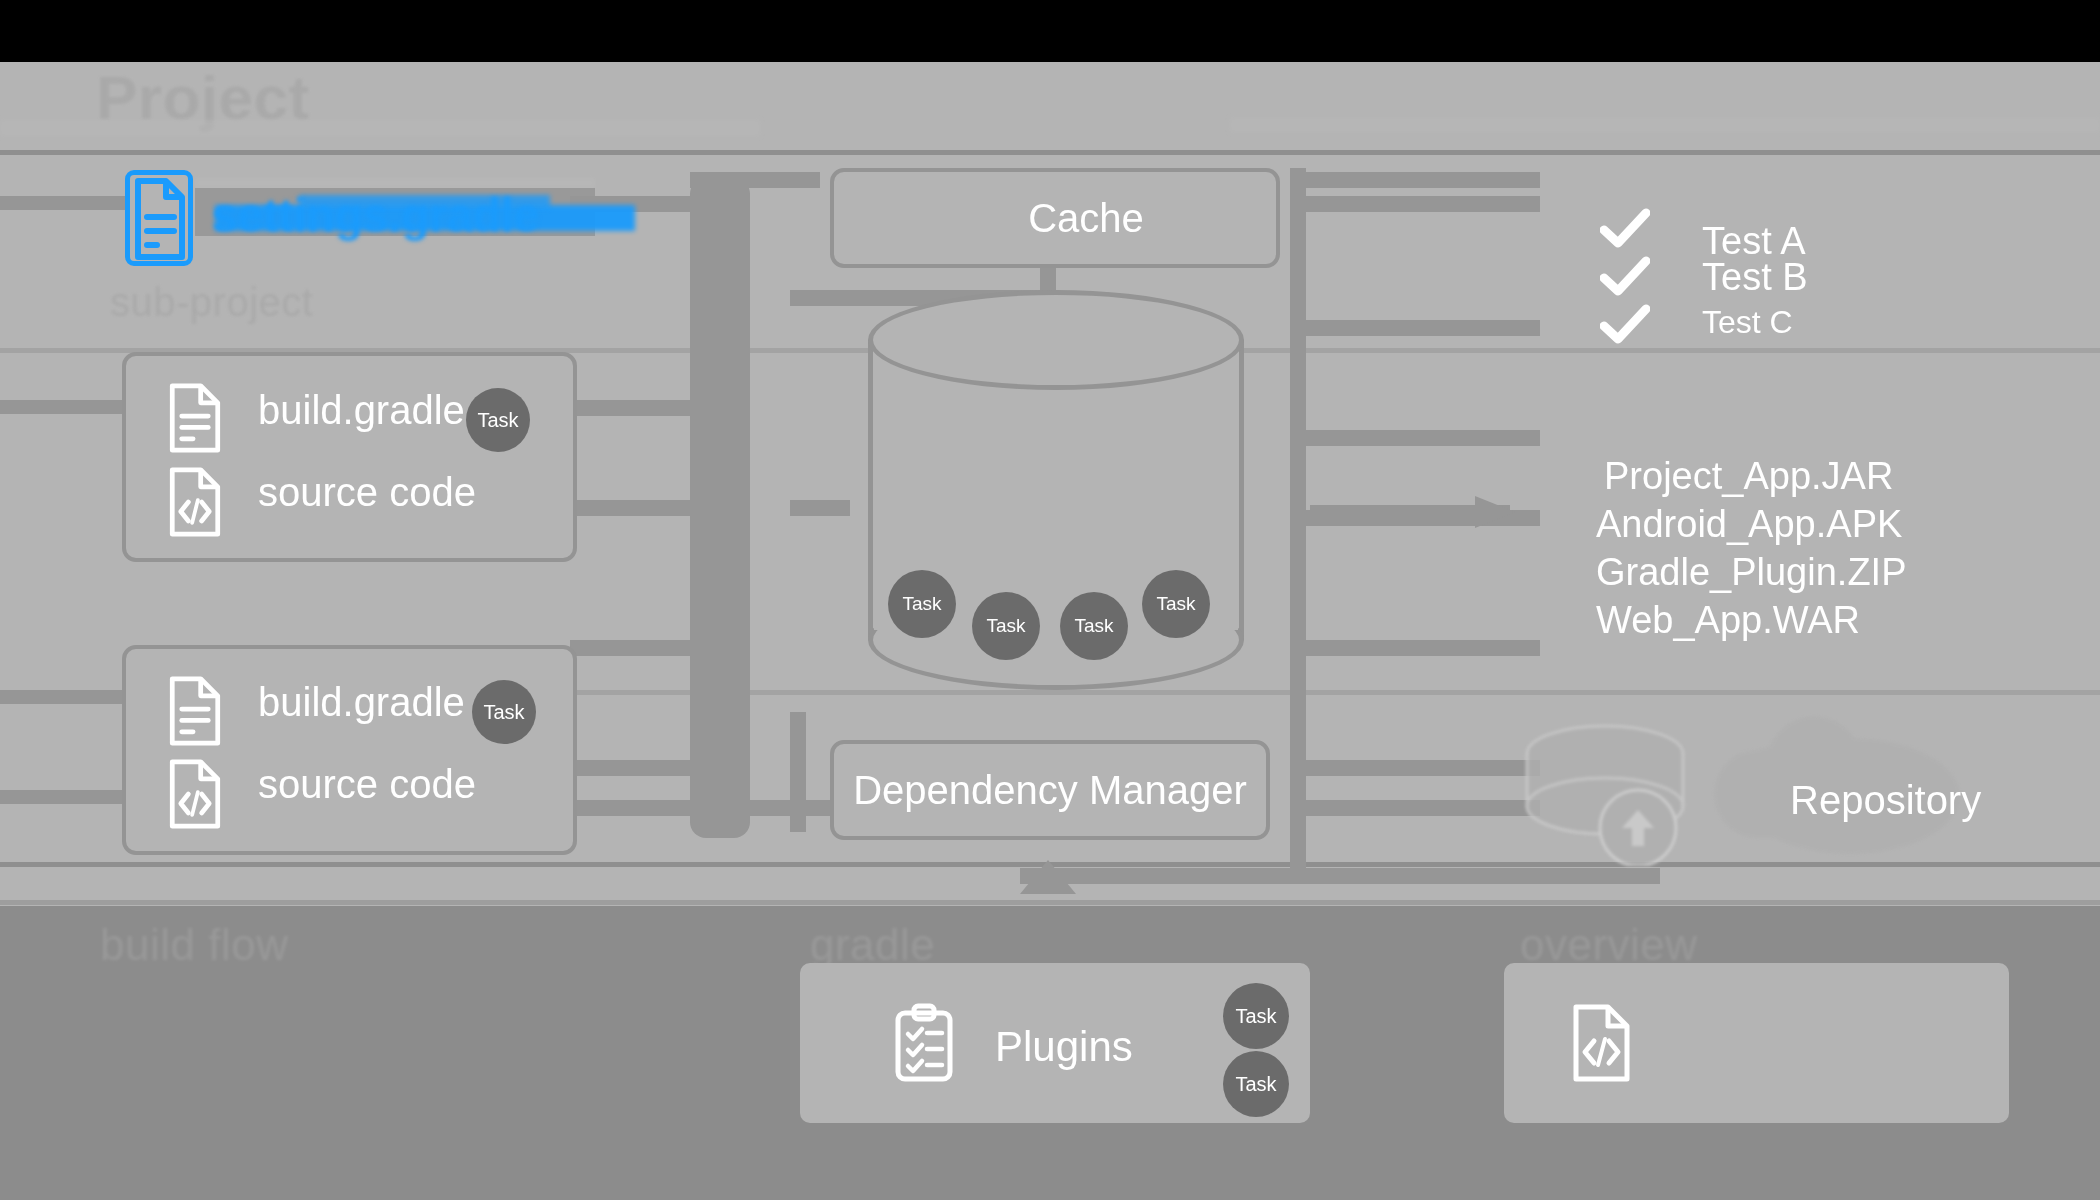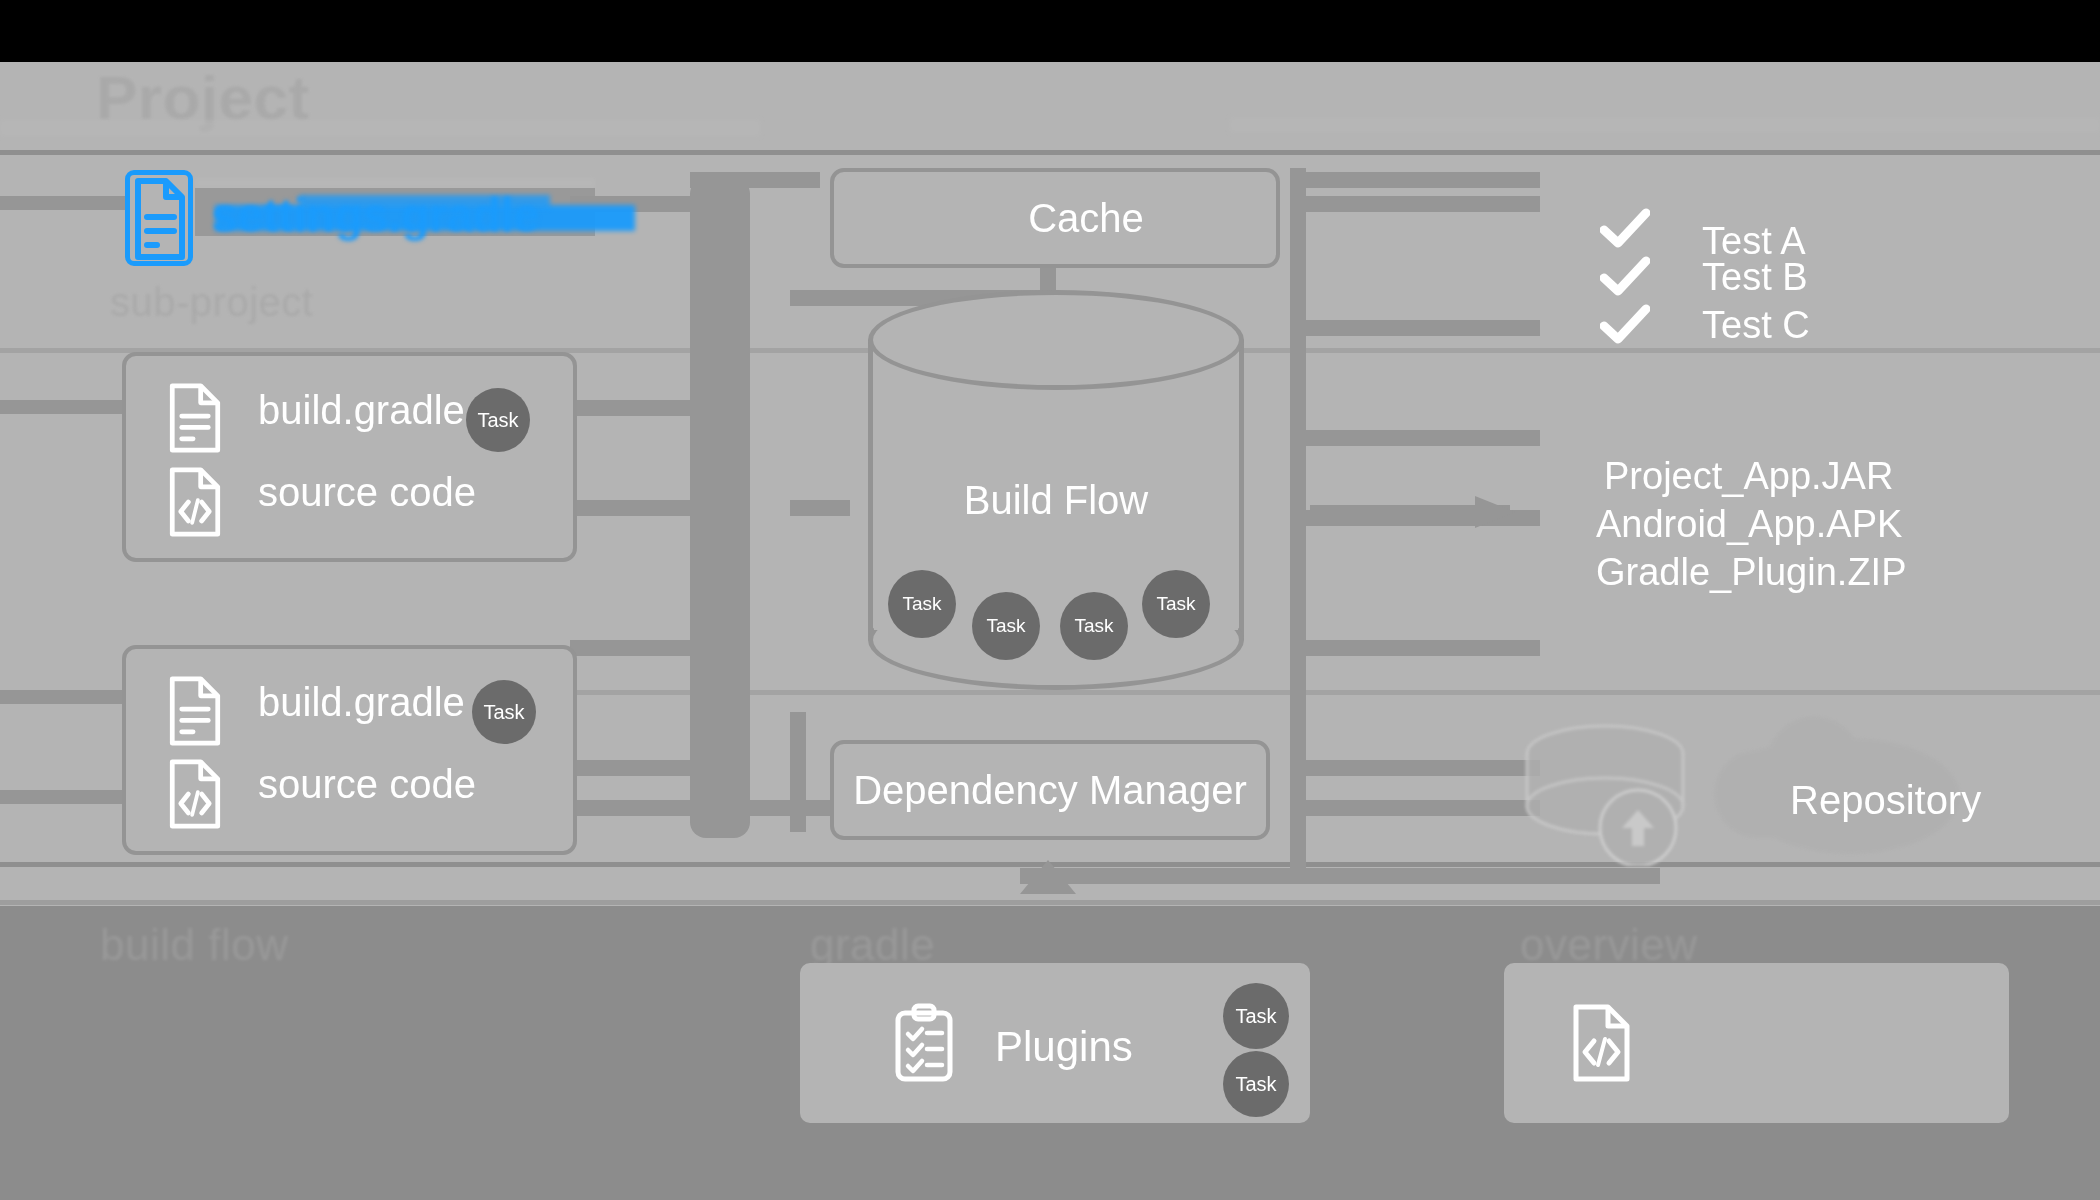--- a/index.html
+++ b/index.html
@@ -196,21 +196,20 @@
   <div class="label" style="left:258px;top:762px;font-size:40px;">source code</div>
 
   <div class="card" style="left:830px;top:168px;width:450px;height:100px;"></div>
   <div class="label" style="left:830px;top:196px;width:512px;text-align:center;font-size:40px;">Cache</div>
 
   <div class="cyl-body" style="left:868px;top:340px;width:376px;height:300px;"></div>
   <div class="cyl-bot" style="left:868px;top:590px;width:376px;height:100px;"></div>
   <div class="cyl-body" style="left:874px;top:345px;width:364px;height:285px;border:none;background:#b4b4b4;"></div>
   <div class="cyl-top" style="left:868px;top:290px;width:376px;height:100px;"></div>
 
-  <div class="label" style="left:868px;top:478px;width:376px;text-align:center;font-size:40px;">Build Flow</div>
 
   <div class="task" style="left:888px;top:570px;width:68px;height:68px;font-size:19px;">Task</div>
   <div class="task" style="left:972px;top:592px;width:68px;height:68px;font-size:19px;">Task</div>
   <div class="task" style="left:1060px;top:592px;width:68px;height:68px;font-size:19px;">Task</div>
   <div class="task" style="left:1142px;top:570px;width:68px;height:68px;font-size:19px;">Task</div>
 
   <div class="card" style="left:830px;top:740px;width:440px;height:100px;"></div>
   <div class="label" style="left:830px;top:768px;width:440px;text-align:center;font-size:40px;">Dependency Manager</div>
 
   <svg class="check" style="left:1600px;top:208px;" width="50" height="42" viewBox="0 0 50 42">
@@ -219,25 +218,26 @@
   <div class="label" style="left:1702px;top:208px;font-size:38px;margin-top:12px;">Test A</div>
 
   <svg class="check" style="left:1600px;top:256px;" width="50" height="42" viewBox="0 0 50 42">
     <path d="M4 22 L18 35 L46 5" fill="none" stroke="#fff" stroke-width="9" stroke-linecap="round" stroke-linejoin="round"></path>
   </svg>
   <div class="label" style="left:1702px;top:256px;font-size:38px;">Test B</div>
 
   <svg class="check" style="left:1600px;top:304px;" width="50" height="42" viewBox="0 0 50 42">
     <path d="M4 22 L18 35 L46 5" fill="none" stroke="#fff" stroke-width="9" stroke-linecap="round" stroke-linejoin="round"></path>
   </svg>
-  <div class="label" style="left:1702px;top:304px;font-size:38px;">Test C</div>
+  <div class="label" style="left:1702px;top:304px;font-size:32px;">Test C</div>
 
   <div class="label" style="left:1596px;top:455px;font-size:38px;margin-left:8px;">Project_App.JAR</div>
   <div class="label" style="left:1596px;top:503px;font-size:38px;">Android_App.APK</div>
   <div class="label" style="left:1596px;top:551px;font-size:38px;">Gradle_Plugin.ZIP</div>
+  <div class="label" style="left:1596px;top:599px;font-size:38px;">Web_App.WAR</div>
 
   <div style="position:absolute;left:1520px;top:716px;width:500px;height:150px;filter:blur(1.4px);opacity:.8;">
     <svg width="500" height="150" viewBox="0 0 500 150">
       <ellipse cx="85" cy="38" rx="78" ry="28" fill="#b0b0b0" stroke="#c9c9c9" stroke-width="3"></ellipse>
       <path d="M7 38 v52 a78 28 0 0 0 156 0 v-52" fill="#b0b0b0" stroke="#c9c9c9" stroke-width="3"></path>
       <ellipse cx="85" cy="90" rx="78" ry="28" fill="none" stroke="#c9c9c9" stroke-width="3"></ellipse>
       <circle cx="118" cy="112" r="38" fill="#b0b0b0" stroke="#d2d2d2" stroke-width="3"></circle>
       <path d="M118 94 l-16 18 h10 v18 h12 v-18 h10 z" fill="#cfcfcf"></path>
       <path d="M250 30 a48 48 0 0 1 92 12 a40 40 0 0 1 -6 80 h-96 a44 44 0 0 1 -4 -88 z" fill="#b0b0b0"></path>
       <ellipse cx="330" cy="80" rx="110" ry="58" fill="#b0b0b0"></ellipse>

